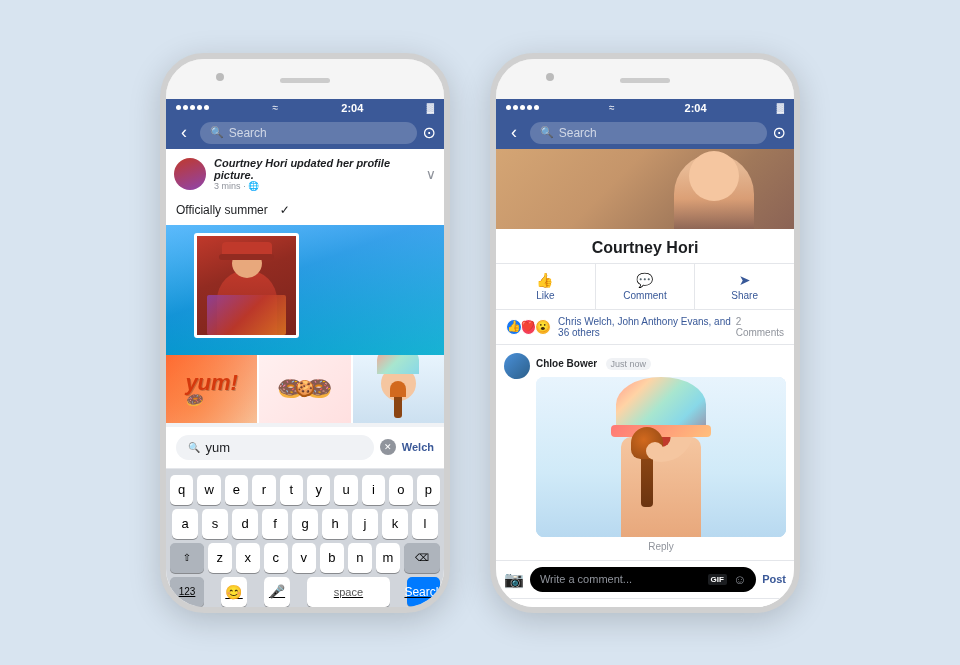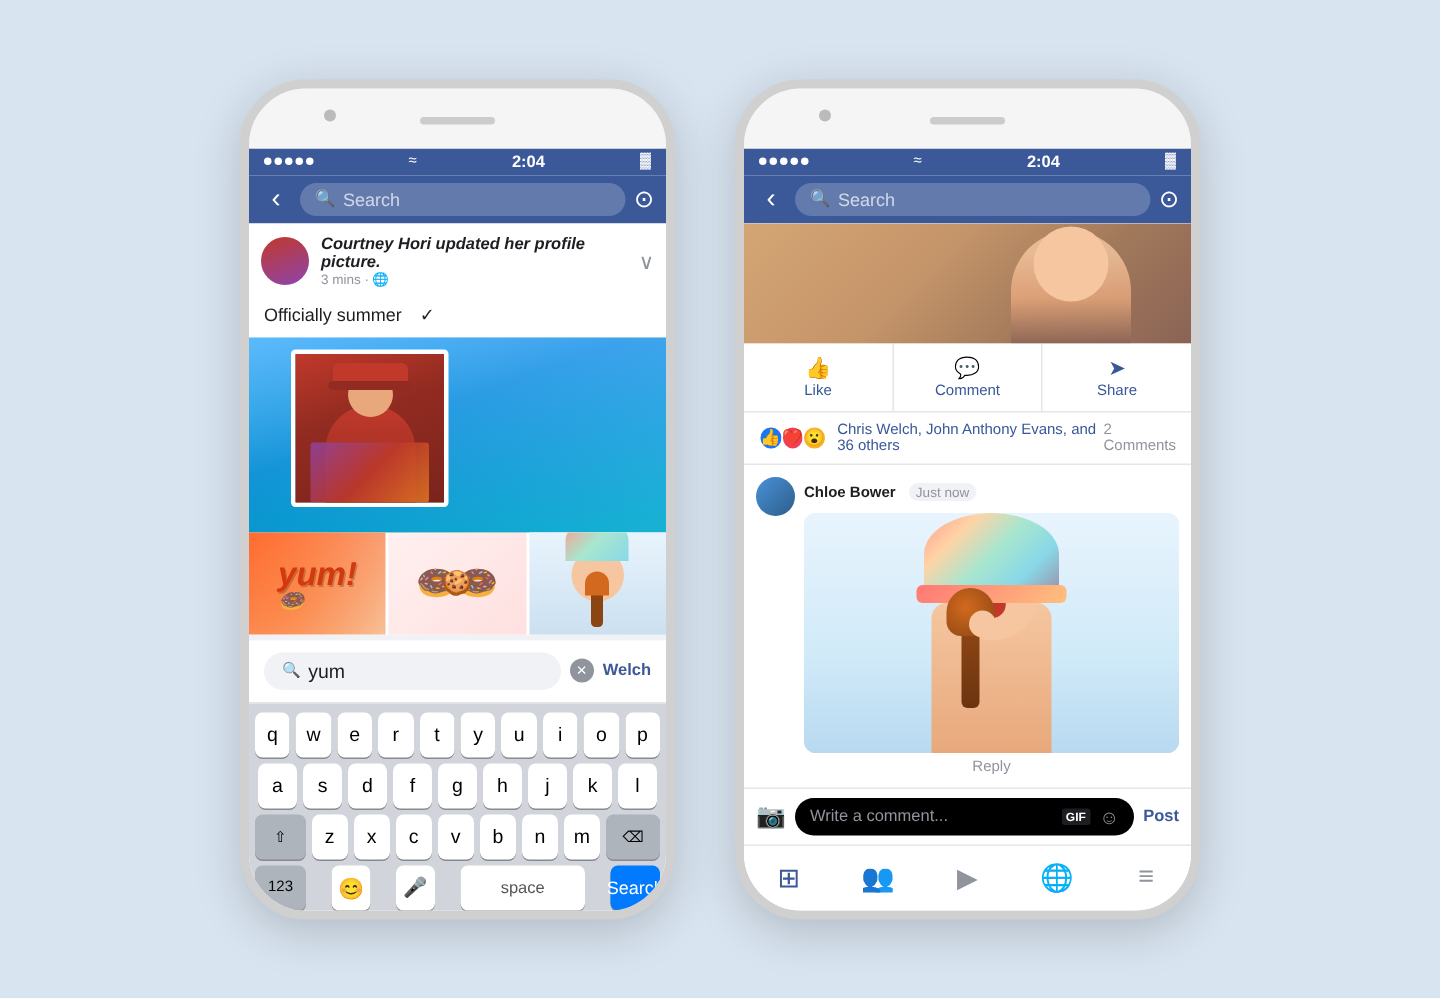--- a/index.html
+++ b/index.html
@@ -349,20 +349,21 @@
       max-width: 60px;
     }
     .key-delete {
       min-width: 36px;
       flex: 1.4;
     }
     .bottom-row-keys {
       display: flex;
       justify-content: center;
       gap: 17px;
+      text-decoration: underline;
     }
     .key-123 { font-size: 10px; min-width: 34px; max-width: 44px; flex: 1.5; }
     .key-emoji { font-size: 14px; min-width: 26px; max-width: 34px; }
     .key-mic { font-size: 13px; min-width: 26px; max-width: 34px; }
 
     
     .screen-right {
       background: white;
     }
 
@@ -771,20 +772,23 @@
 
     <div class="profile-banner">
       <div class="banner-content">
 
         <div style="position:absolute;inset:0;background:linear-gradient(135deg,#d4a574 0%,#c5956a 40%,#a0785a 70%,#8B6355 100%);"></div>
         <div style="position:absolute;right:40px;top:5px;width:80px;height:75px;background:linear-gradient(180deg,#f5c6a0 20%,#e8a87c 60%,#8B6355 100%);border-radius:40px 40px 0 0;opacity:0.8;"></div>
         <div style="position:absolute;right:55px;top:2px;width:50px;height:50px;background:#f5c6a0;border-radius:50%;"></div>
       </div>
     </div>
 
+    <div class="profile-name-section">
+      <div class="profile-name-big">Courtney Hori</div>
+    </div>
 
     <div class="action-buttons">
       <div class="action-btn">
         <span class="action-btn-icon">👍</span>
         <span style="font-size:10px;color:#385898;">Like</span>
       </div>
       <div class="action-btn">
         <span class="action-btn-icon">💬</span>
         <span style="font-size:10px;color:#385898;">Comment</span>
       </div>

